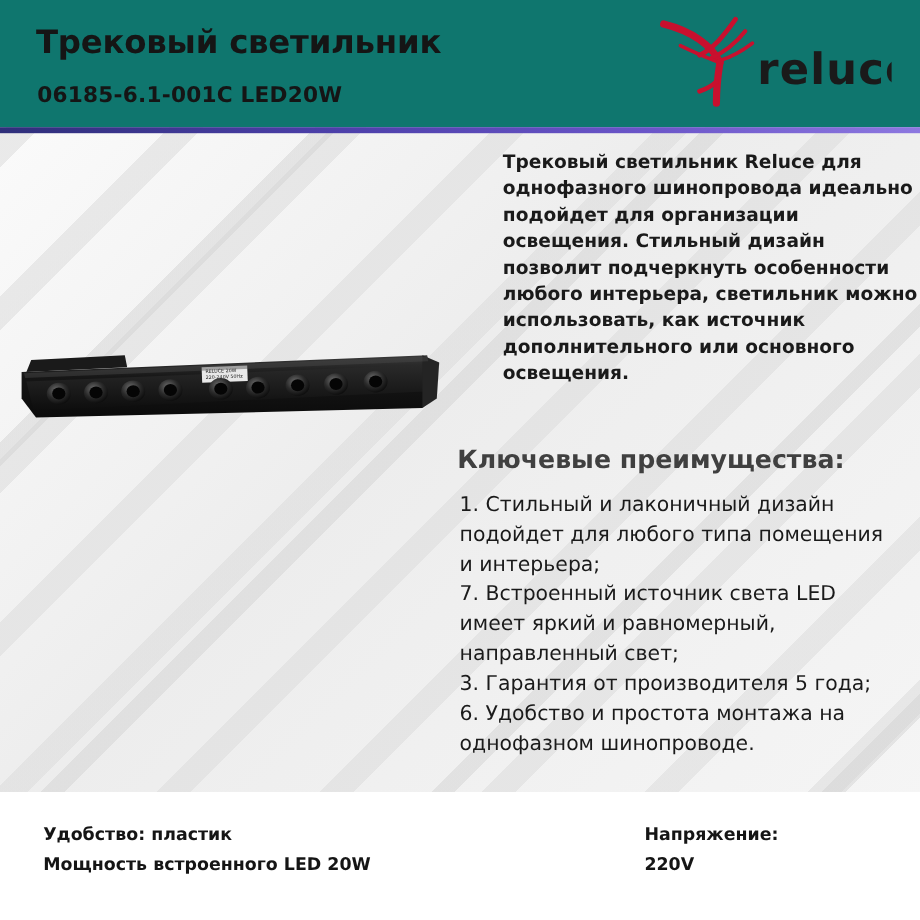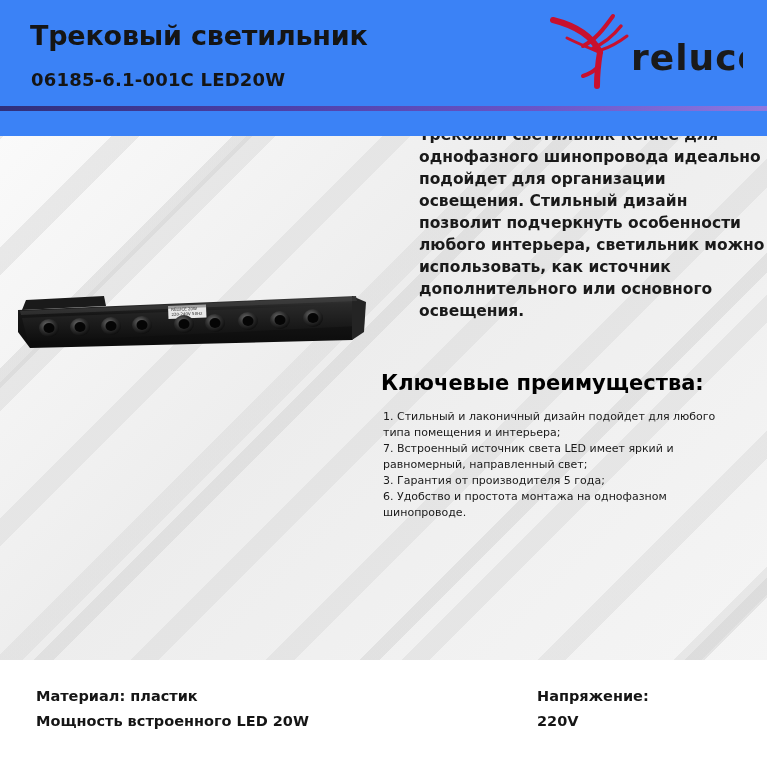--- a/index.html
+++ b/index.html
@@ -50,22 +50,22 @@
         rgba(255,255,255,0) 134px,
         rgba(255,255,255,0) 230px
       );
     z-index: 0;
   }
   
   .header {
     position: absolute;
     top: 0; left: 0;
     width: 767px;
-    height: 136px;
-    background: #3b82f6;
+    height: 106px;
+    background: #0f766e;
     z-index: 3;
   }
   .header-underline {
     position: absolute;
     top: 106px; left: 0;
     width: 767px;
     height: 5px;
     background: linear-gradient(90deg, #2f2f7a 0%, #4b3fa8 35%, #6a55c8 70%, #8d78e0 100%);
     z-index: 4;
   }
@@ -120,29 +120,29 @@
     z-index: 2;
     margin-left: 36px;
   }
   .adv-title {
     position: absolute;
     left: 381px;
     top: 371px;
     width: 380px;
     font-size: 21px;
     font-weight: bold;
-    color: #000000;
+    color: #404040;
     z-index: 2;
   }
   .adv-list {
     position: absolute;
     left: 383px;
     top: 409px;
     width: 360px;
-    font-size: 11px;
+    font-size: 17px;
     line-height: 1.46;
     color: #1a1a1a;
     z-index: 2;
   }
   .adv-list .item { margin: 0; }
 
   
   .footer {
     position: absolute;
     left: 0;
@@ -267,21 +267,21 @@
   <div class="adv-title">Ключевые преимущества:</div>
   <div class="adv-list">
     <p class="item">1. Стильный и лаконичный дизайн подойдет для любого типа помещения и интерьера;</p>
     <p class="item">7. Встроенный источник света LED имеет яркий и равномерный, направленный свет;</p>
     <p class="item">3. Гарантия от производителя 5 года;</p>
     <p class="item">6. Удобство и простота монтажа на однофазном шинопроводе.</p>
   </div>
 
   <div class="footer">
     <div class="footer-left">
-      <div>Материал: пластик</div>
+      <div>Удобство: пластик</div>
       <div class="line2">Мощность встроенного LED 20W</div>
     </div>
     <div class="footer-right">
       <div>Напряжение:</div>
       <div>220V</div>
     </div>
   </div>
 
 </div>
 

